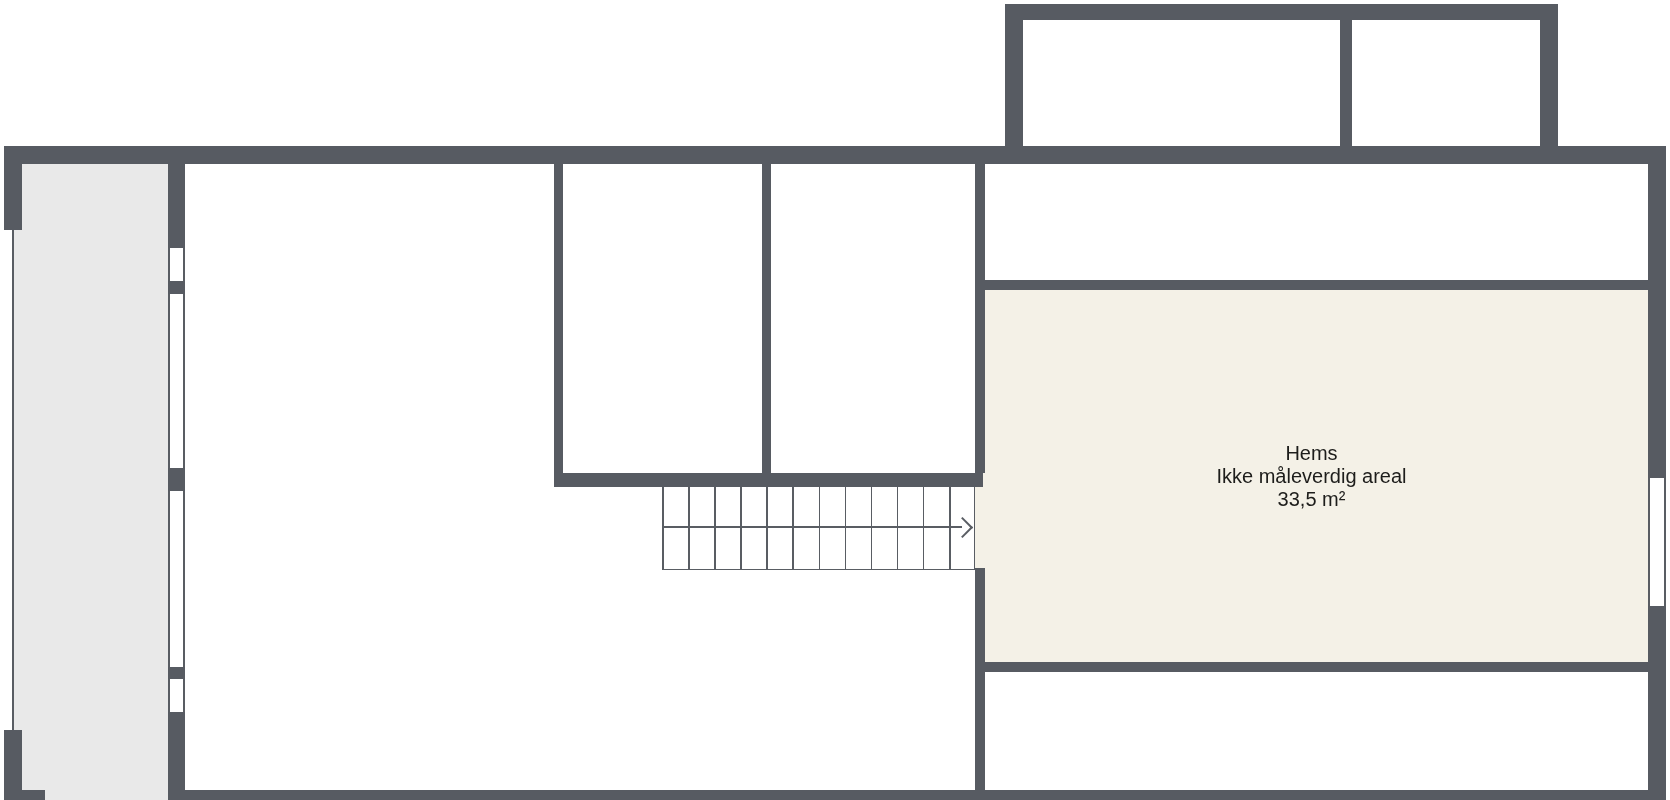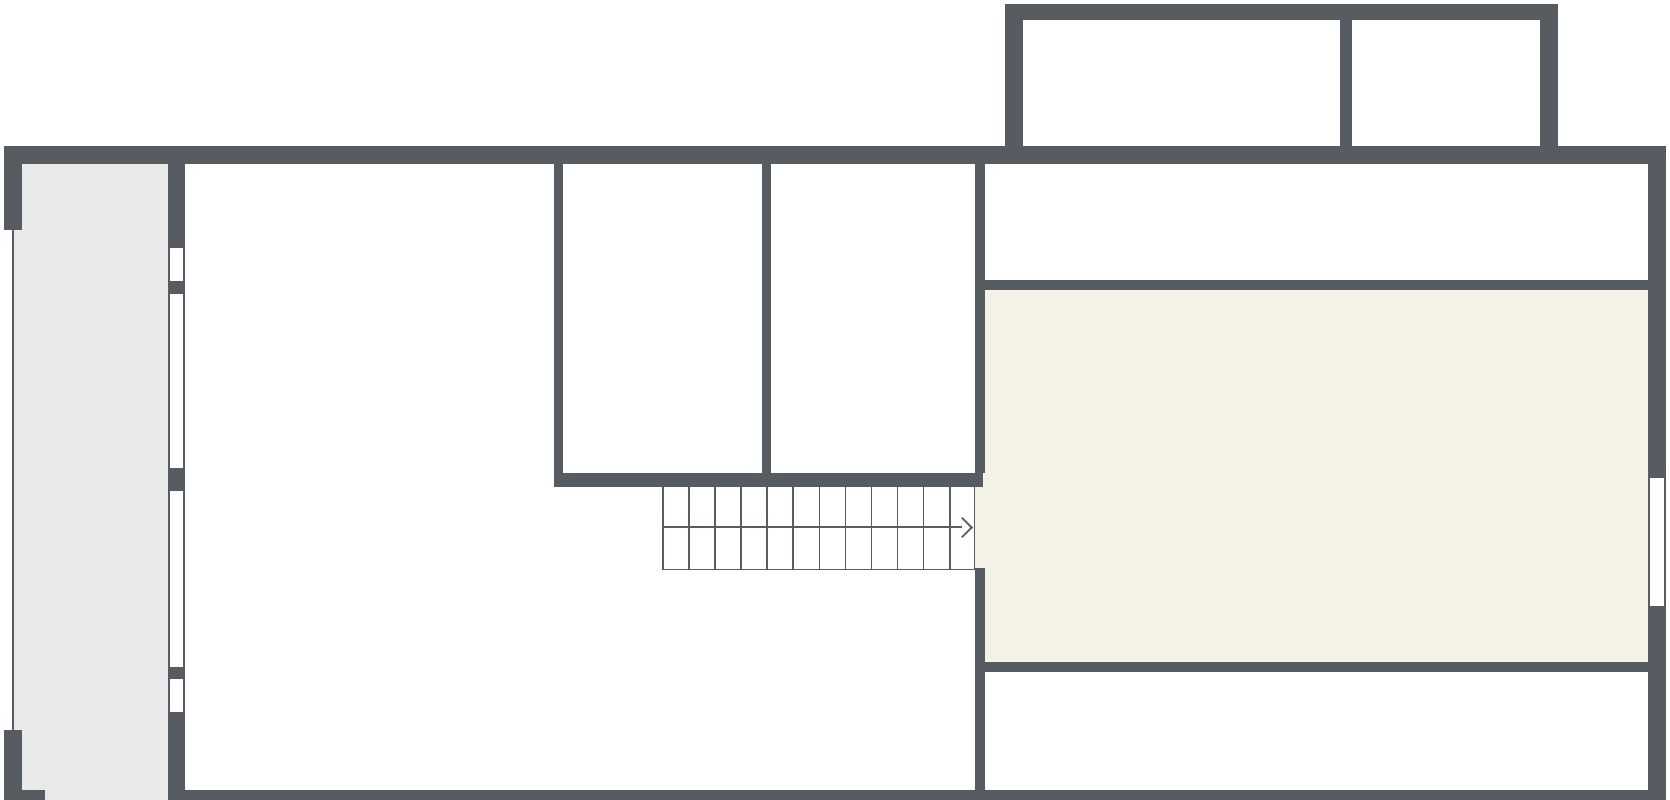--- a/index.html
+++ b/index.html
@@ -129,14 +129,19 @@
 
   <div class="wall pr-top"></div>
   <div class="wall pr-left"></div>
   <div class="wall pr-right"></div>
   <div class="wall pr-div"></div>
 
   <div class="abs stairs"></div>
   <div class="thinline stair-walkline"></div>
   <div class="stair-arrowhead"></div>
 
+  <div class="room-label">
+    <div>Hems</div>
+    <div>Ikke måleverdig areal</div>
+    <div>33,5 m²</div>
+  </div>
 
 </div>
 
 </body></html>

